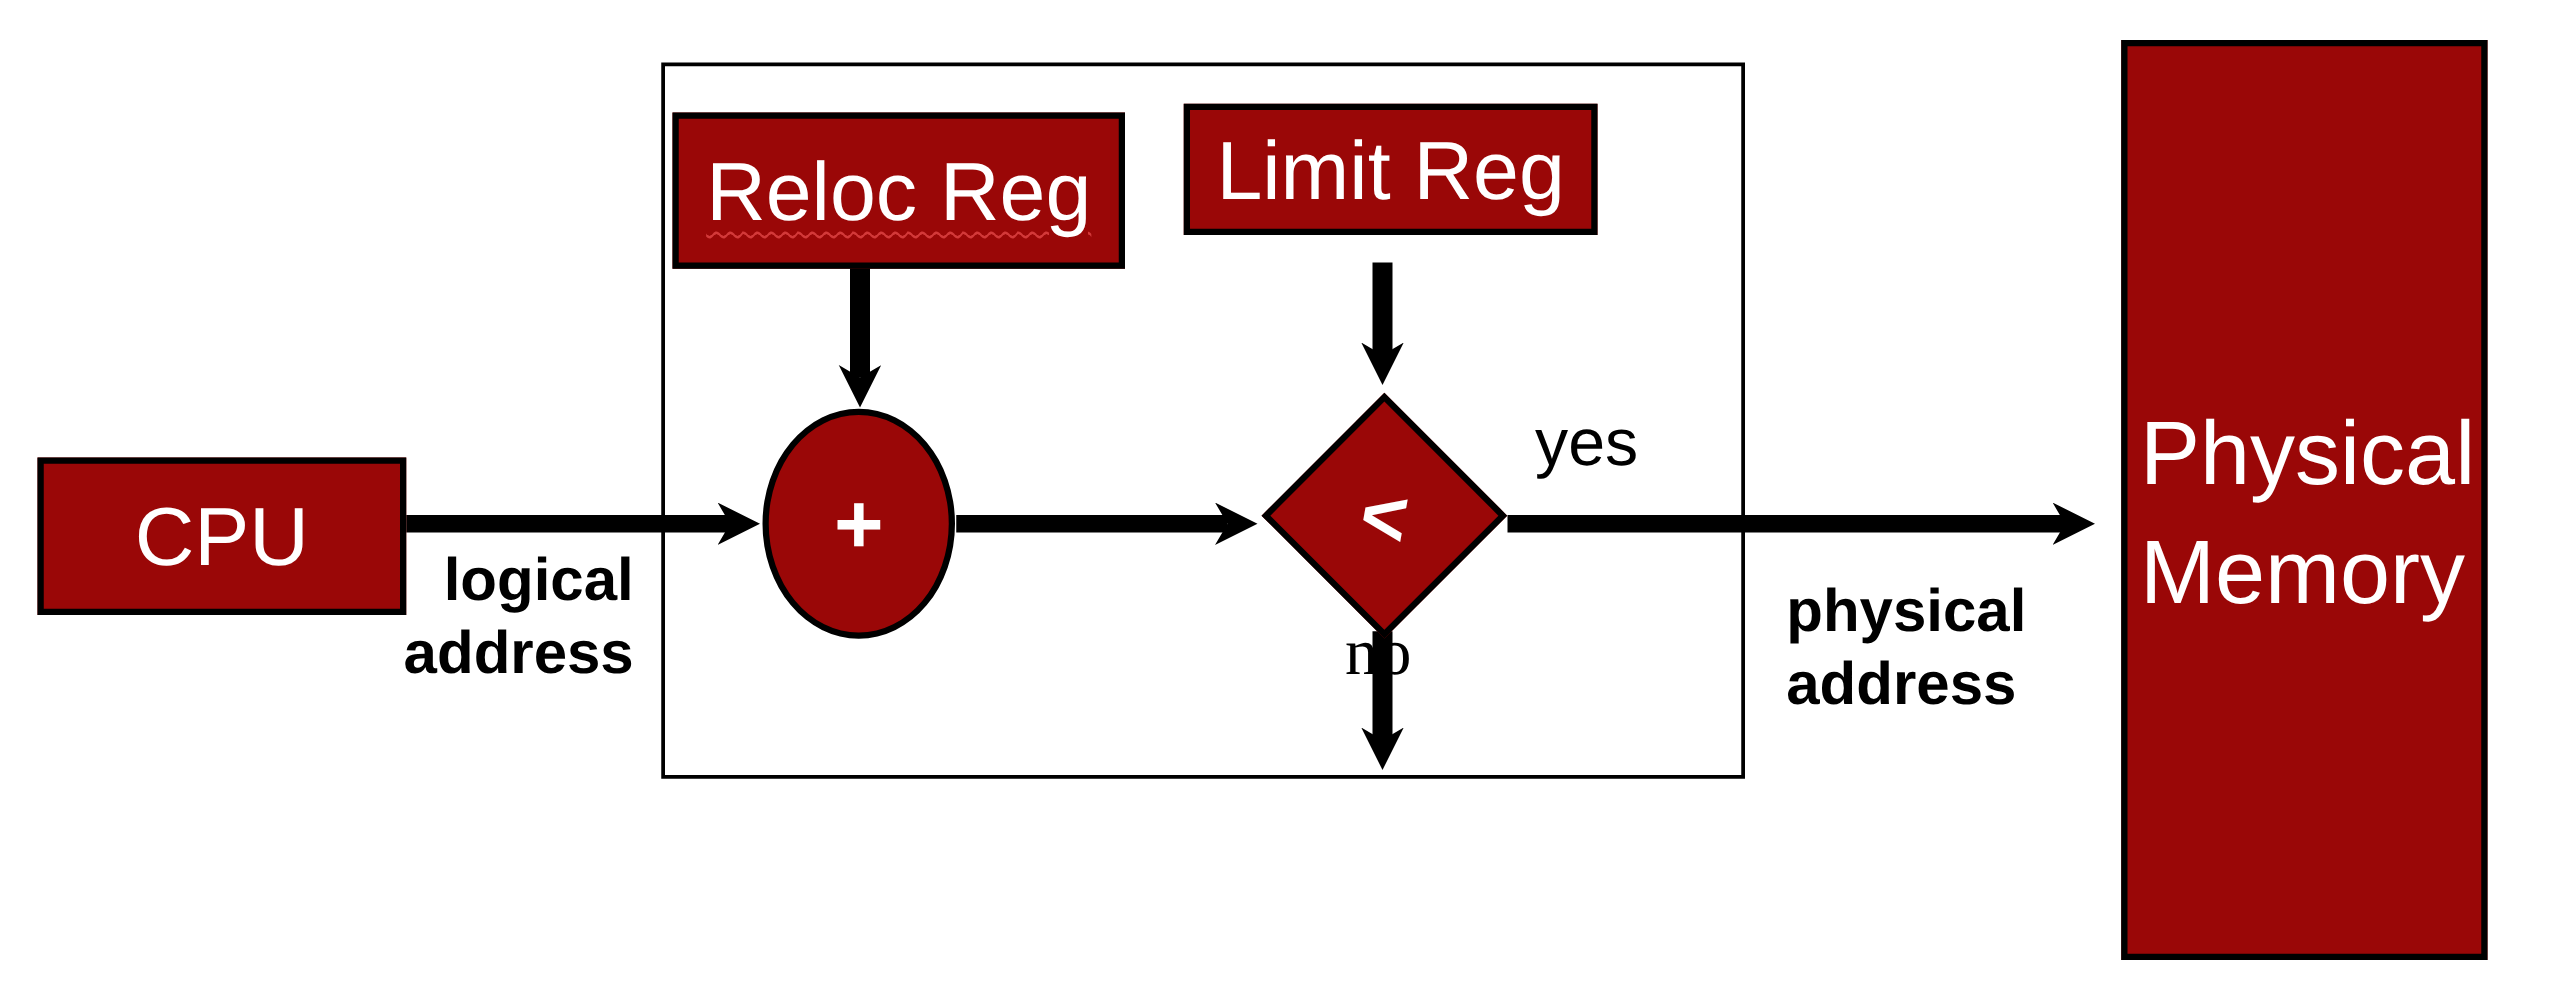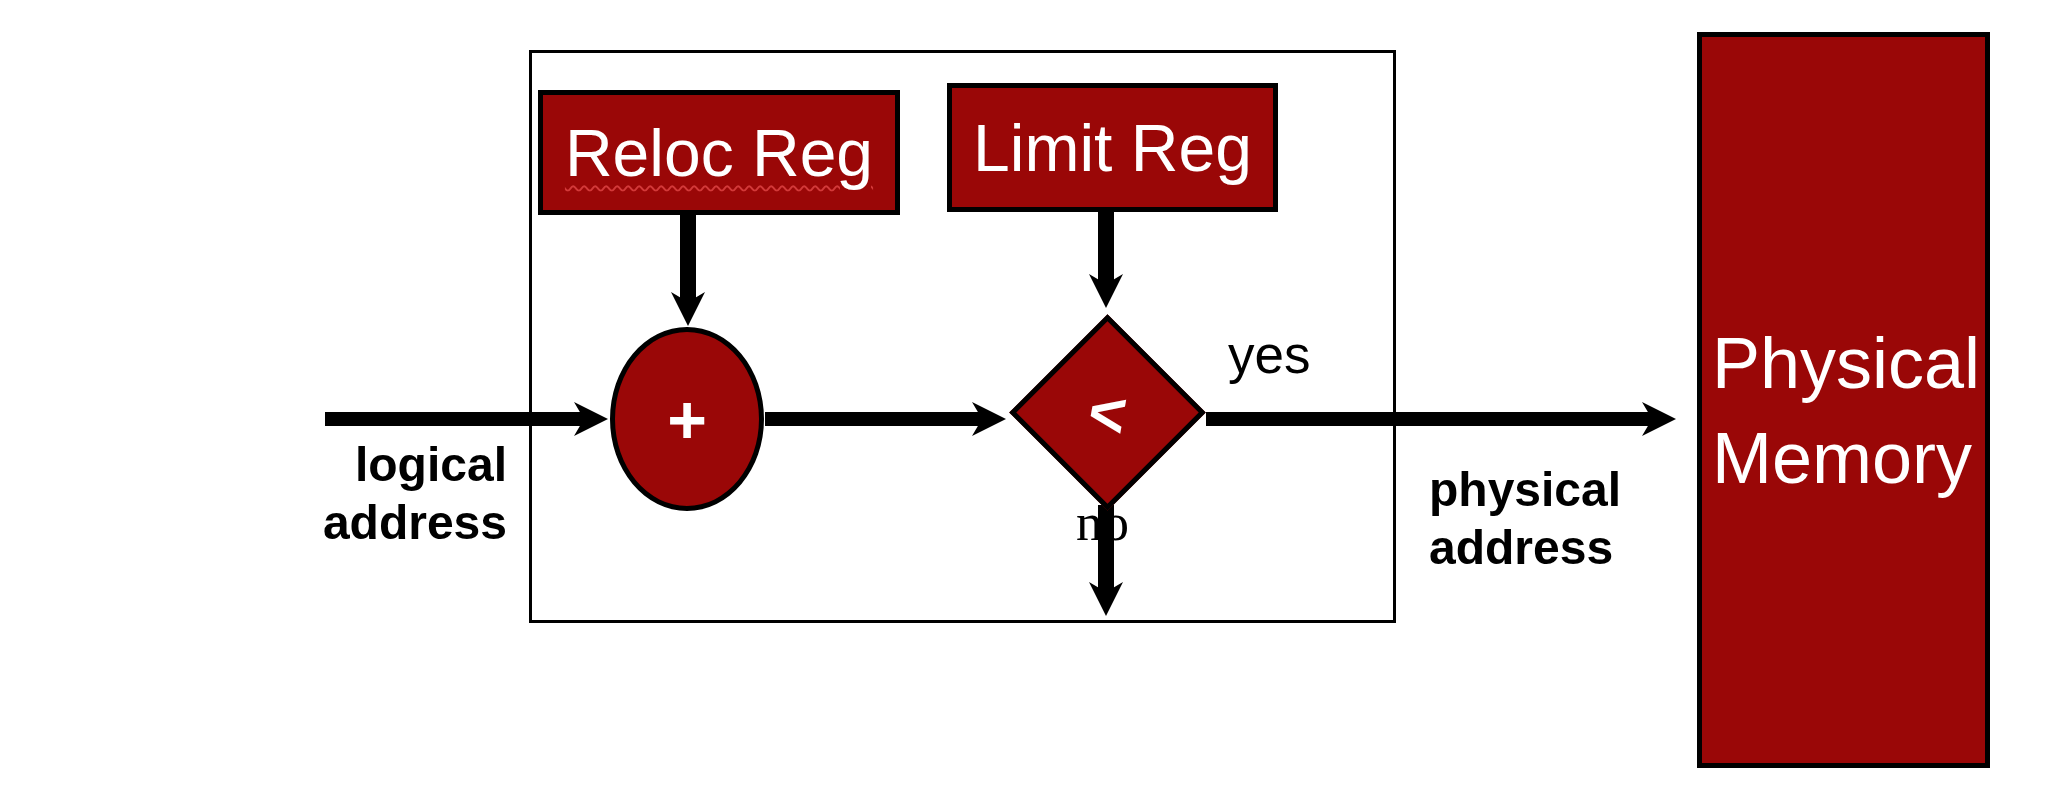--- a/index.html
+++ b/index.html
@@ -22,21 +22,21 @@
     background: var(--box-fill, #9a0707);
     border: 5px solid var(--box-border, #000);
     color: var(--box-text, #fff);
     display: flex;
     align-items: center;
     justify-content: center;
     text-align: center;
   }
   .cpu-box       { left: 30px;  top: 366px; width: 295px; height: 126px; font-size: 66px; }
   .reloc-box     { left: 538px; top: 90px;  width: 362px; height: 125px; font-size: 66px; }
-  .limit-box     { left: 947px; top: 83px;  width: 331px; height: 129px; font-size: 66px; }
+  .limit-box     { left: 947px; top: 83px;  width: 331px; height: 105px; font-size: 66px; }
   .adder-circle  { left: 610px; top: 327px; width: 154px; height: 184px; border-radius: 50%;
                    font-size: 68px; font-weight: bold; }
   .pm-box        { left: 1697px; top: 32px; width: 293px; height: 736px;
                    font-size: 72px; line-height: 95px; justify-content: flex-start;
                    text-align: left; padding: 22px 0 0 10px; }
   .mmu-box {
     position: absolute;
     left: 529px; top: 50px; width: 867px; height: 573px;
     box-sizing: border-box;
     border: 3px solid var(--box-border, #000);
@@ -114,20 +114,23 @@
       </marker>
     </defs>
     <line class="h" x1="325" y1="419" x2="584" y2="419" marker-end="url(#ah)"></line>
     <line class="v" x1="688" y1="213" x2="688" y2="302" marker-end="url(#ah)"></line>
     <line class="v" x1="1106" y1="210" x2="1106" y2="284" marker-end="url(#ah)"></line>
     <line class="h" x1="765" y1="419" x2="982" y2="419" marker-end="url(#ah)"></line>
     <line class="h" x1="1206" y1="419" x2="1652" y2="419" marker-end="url(#ah)"></line>
     <line class="v" x1="1106" y1="505" x2="1106" y2="592" marker-end="url(#ah)"></line>
   </svg>
 
+  <div class="rbox cpu-box">
+    <span>CPU</span>
+  </div>
 
   <div class="rbox reloc-box">
     <span class="squiggle">Reloc Reg</span>
   </div>
 
   <div class="rbox limit-box">
     <span>Limit Reg</span>
   </div>
 
   <div class="rbox adder-circle">

